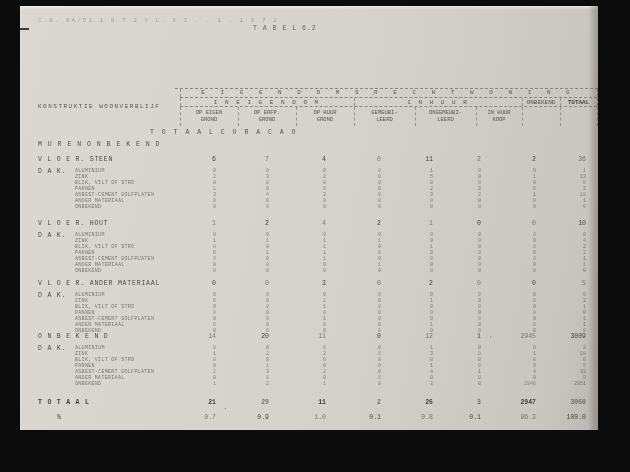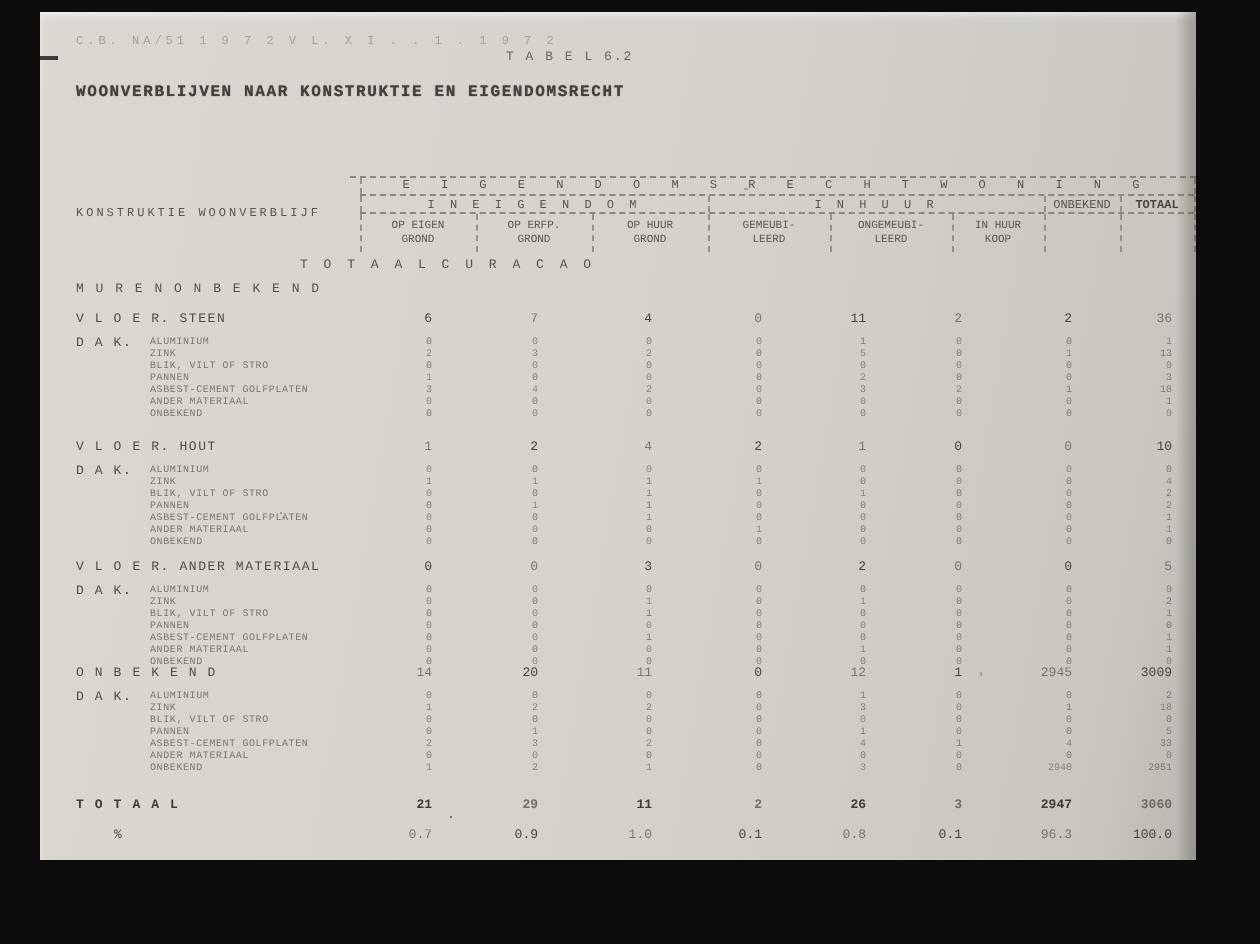--- a/index.html
+++ b/index.html
@@ -36,21 +36,20 @@
 </style>
 </head>
 <body>
 
 <div id="screen">
   <div id="paper">
 
     <div class="t stamp" style="left:18px;top:11px;">C.B.  NA/51  1 9 7 2   V L.  X I  .   .  1 .   1 9 7 2</div>
     <div class="dashmark" style="left:0;top:22px;width:9px;height:2px;"></div>
     <div class="t tabel" style="left:233px;top:19px;">T A B E L  6.2</div>
-    <div class="t title" style="left:18px;top:36px;">WOONVERBLIJVEN NAAR KONSTRUKTIE EN EIGENDOMSRECHT</div>
 
     <div class="dashline" style="left:155px;top:82px;width:423px;"></div>
     <div class="dashline" style="left:160px;top:91px;width:417px;"></div>
     <div class="dashline" style="left:160px;top:100px;width:417px;"></div>
 
     <div class="t hdr hdr-top" style="left:160px;top:83px;width:417px;">E I G E N D O M S R E C H T   W O N I N G</div>
     <div class="t hdr hdr-mid" style="left:160px;top:92.5px;width:174px;">I N   E I G E N D O M</div>
     <div class="t hdr hdr-mid" style="left:334px;top:92.5px;width:168px;">I N   H U U R</div>
     <div class="t hdr hdr-mid" style="left:502px;top:92.5px;width:38px;letter-spacing:0;">ONBEKEND</div>
     <div class="t hdr hdr-mid hdr-strong" style="left:540px;top:92.5px;width:37px;letter-spacing:0;">TOTAAL</div>

